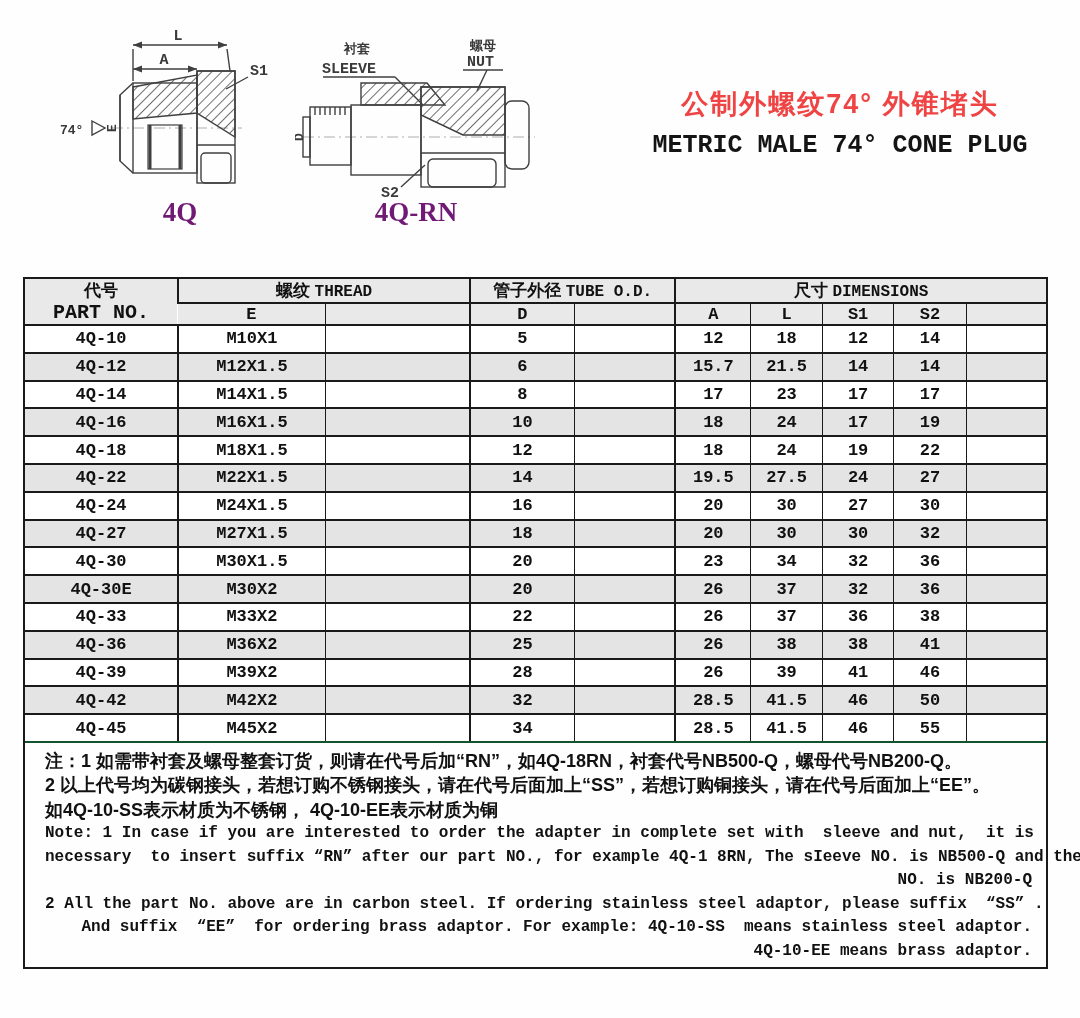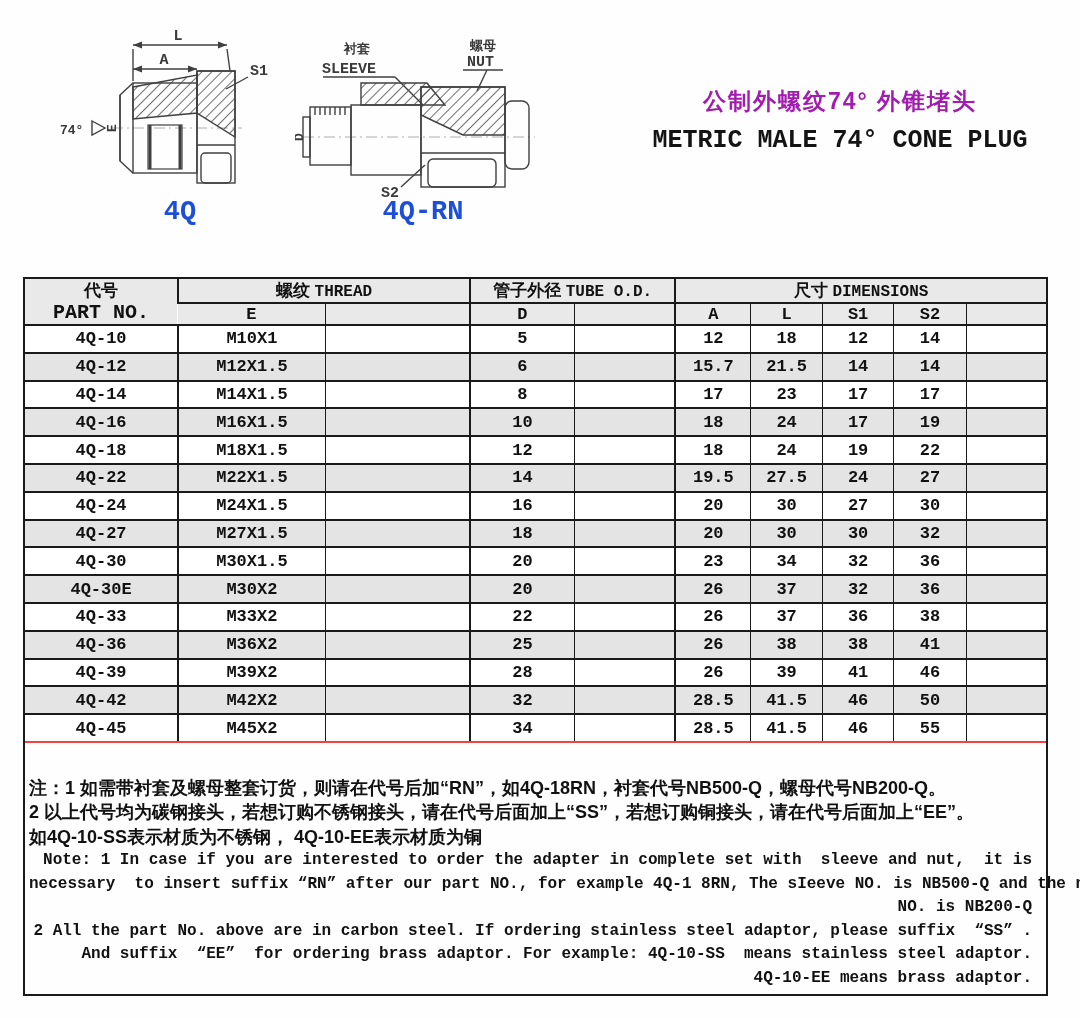--- a/index.html
+++ b/index.html
@@ -6,26 +6,26 @@
   html,body { background:#ffffff; }
   .page { position:relative; width:1080px; height:1018px; background:#fefefe;
           font-family:"Liberation Sans", sans-serif; color:#111111; overflow:hidden; }
 
   
   .top { position:relative; height:277px; }
   .fig { position:absolute; }
   .fig1 { left:60px; top:25px; }
   .fig2 { left:295px; top:35px; }
   .fig-caption { position:absolute; top:197px; text-align:center;
-                 font-family:Liberation Mono, monospace; font-weight:bold;
-                 font-size:27px; color:#1d4ed8; }
+                 font-family:Liberation Serif, serif; font-weight:bold;
+                 font-size:27px; color:#701a75; }
   .cap1 { left:60px; width:240px; }
-  .cap2 { left:298px; width:250px; }
+  .cap2 { left:291px; width:250px; }
   .title-block { position:absolute; left:620px; top:86px; width:440px; text-align:center; }
-  .title-zh { font-size:23px; font-weight:bold; letter-spacing:2px; color:#a21caf; }
+  .title-zh { font-size:27px; font-weight:bold; letter-spacing:2px; color:#ef4444; }
   .title-en { font-size:25px; font-weight:bold; margin-top:9px;
               font-family:"Liberation Mono", monospace; letter-spacing:0px; color:#141414; }
 
   svg text { font-family:"Liberation Mono", monospace; font-weight:bold; fill:#3a3a3a; }
 
   
   .sheet { margin-left:23px; width:1025px; border:2px solid #1a1a1a; }
   table { border-collapse:collapse; width:100%; table-layout:fixed; }
   th, td { border-left:1px solid #1a1a1a; border-bottom:2px solid #1a1a1a;
            text-align:center; vertical-align:middle; overflow:hidden; white-space:nowrap; }
@@ -34,23 +34,23 @@
   thead th { background:#e9e9e9; font-weight:bold; }
   .grp-zh { font-size:17px; }
   .grp-en { font-family:"Liberation Mono", monospace; font-size:16px; }
   .hdr-rowspan { line-height:22px; font-size:17px; }
   .hdr-rowspan .en { font-family:"Liberation Mono", monospace; font-size:20px; }
   thead tr { height:22px; }
   .subhead th { font-family:"Liberation Mono", monospace; font-size:17px; }
   tbody td { height:27.8px; font-family:"Liberation Mono", monospace;
              font-weight:bold; font-size:17px; background:#ffffff; }
   tbody tr.alt td { background:#e4e4e4; }
-  tbody tr:last-child td { border-bottom:2px solid #ef4444;border-radius:7px; }
-
-  .notes { padding:6px 14px 4px 4px; min-height:212px;margin-top:27px; }
+  tbody tr:last-child td { border-bottom:2px solid #14532d;border-radius:7px; }
+
+  .notes { padding:6px 14px 4px 20px; min-height:212px; }
   .note-zh { font-size:18px; font-weight:bold; line-height:24.5px; white-space:pre; }
   .note-en { font-family:"Liberation Mono", monospace; font-size:16px; font-weight:bold;
              line-height:23.5px; white-space:pre; letter-spacing:0px;text-align:right; }
 </style>
 </head>
 <body>
 
 <div class="page">
 
   <div class="top">

